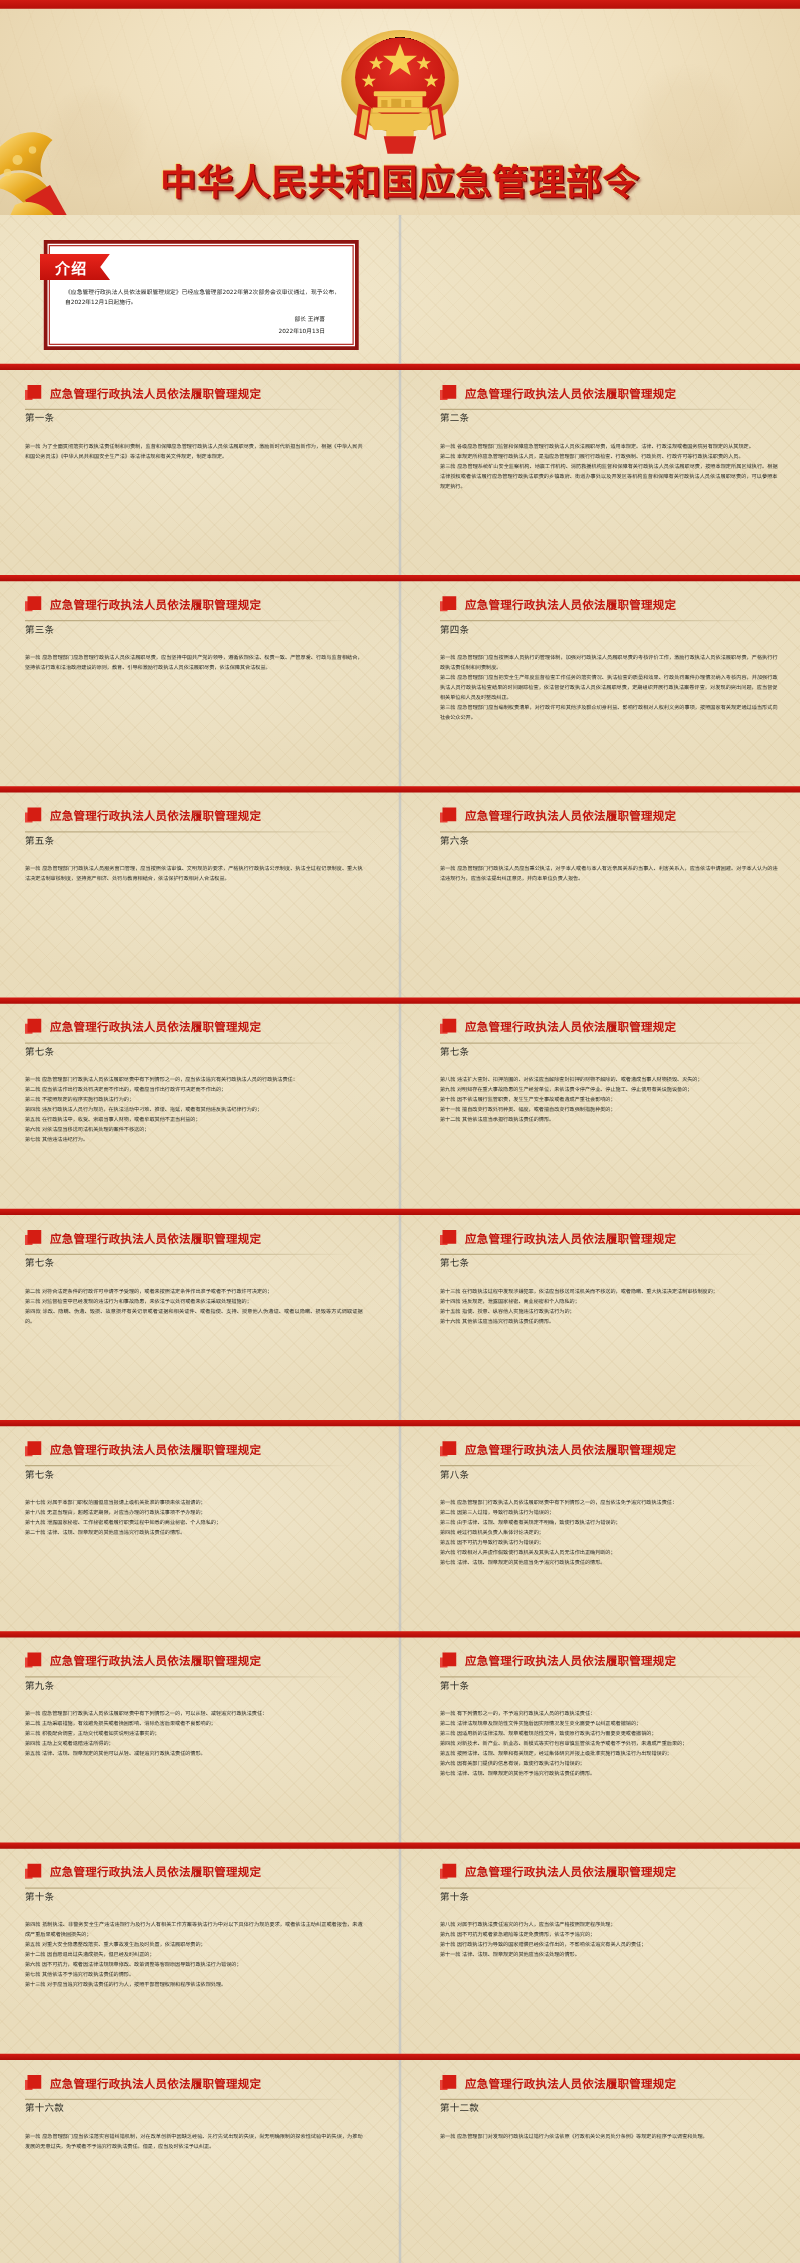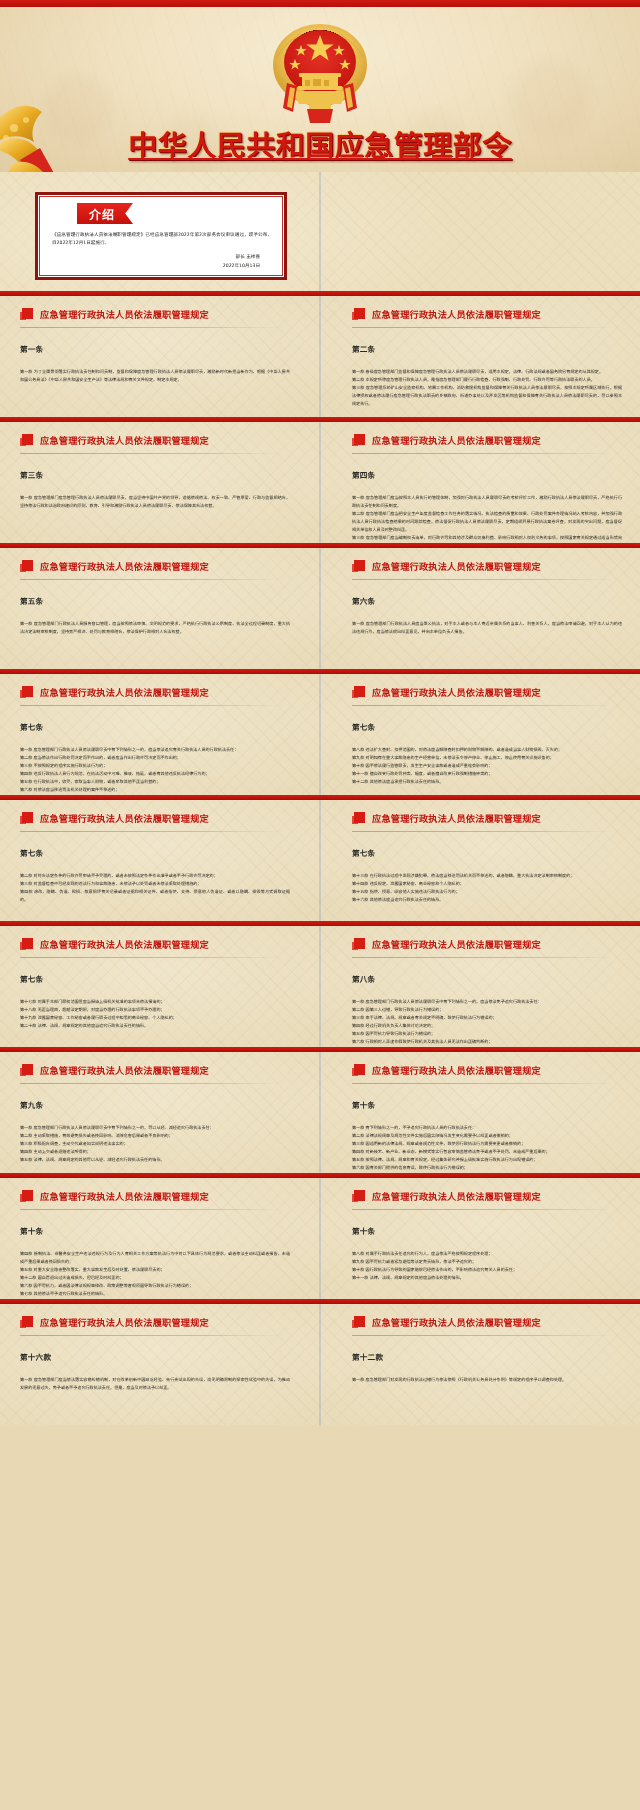--- a/index.html
+++ b/index.html
@@ -74,21 +74,20 @@
     font-weight: 900;
     letter-spacing: .5px;
     color: #cf1710;
     text-shadow:
        1px 1px 0 #7d0a06,
       -1px 0 0 #f3d17a,
        0 -1px 0 #f3d17a,
        2px 2px 2px rgba(110,12,6,.45);
     z-index: 5;
     white-space: nowrap;
-    text-decoration: underline;
   }
 
   
   .torch {
     position: absolute;
     left: -6px; bottom: -18px;
     width: 132px; height: 92px;
     z-index: 3;
   }
   .torch svg { display:block; width:132px; height:92px; }
@@ -136,21 +135,20 @@
     display: flex; align-items: center;
     background: linear-gradient(180deg,#e8241b 0%, #c3110b 100%);
     color: #ffffff;
     font-family: "DejaVu Sans", sans-serif;
     font-size: 12px;
     font-weight: 900;
     letter-spacing: 1px;
     clip-path: polygon(0 0, 100% 0, 86% 50%, 100% 100%, 0 100%);
     box-shadow: 1px 1px 2px rgba(0,0,0,.25);
     z-index: 4;
-    margin-left: 45px;
   }
   .ribbon::after {
     content: "";
     position: absolute;
     left: -6px; top: 21px;
     border-left: 6px solid transparent;
     border-top: 5px solid #7b0a06;
   }
   .intro-body {
     position: absolute;
@@ -174,21 +172,21 @@
   
   .grid {
     position: relative;
     width: 640px;
     z-index: 1;
   }
   .row {
     position: relative;
     display: flex;
     width: 640px;
-    height: 126px;
+    height: 169px;
     background:
       radial-gradient(ellipse 300px 130px at 24% 40%, rgba(255,251,238,.32) 0%, rgba(255,251,238,0) 72%),
       radial-gradient(ellipse 300px 130px at 76% 40%, rgba(255,251,238,.28) 0%, rgba(255,251,238,0) 72%),
       #e9dcbb;
     gap: 24px;
   }
   .row::before {
     content: "";
     position: absolute; inset: 0;
     background:
@@ -237,24 +235,23 @@
   .sq-icon i.small{ left: 0;  top: 4px; width: 6px;  height: 8px;  background: #e8443a; }
   .card-title {
     font-family: "DejaVu Sans", "Liberation Sans", sans-serif;
     font-size: 9.2px;
     font-weight: 900;
     color: #c2160f;
     letter-spacing: .2px;
     white-space: nowrap;
   }
   .article-no {
-    margin-top: 15px;
     font-family: "DejaVu Sans", "Liberation Sans", sans-serif;
     font-size: 7.6px;
-    font-weight: 700;
+    font-weight: 400;
     color: #2b2b26;
     letter-spacing: .2px;
   }
   .card-body {
     margin-top: 14px;
     font-family: "DejaVu Sans", "Liberation Sans", sans-serif;
     font-size: 4.1px;
     line-height: 1.95;
     color: #2a2a24;
     text-align: justify;

